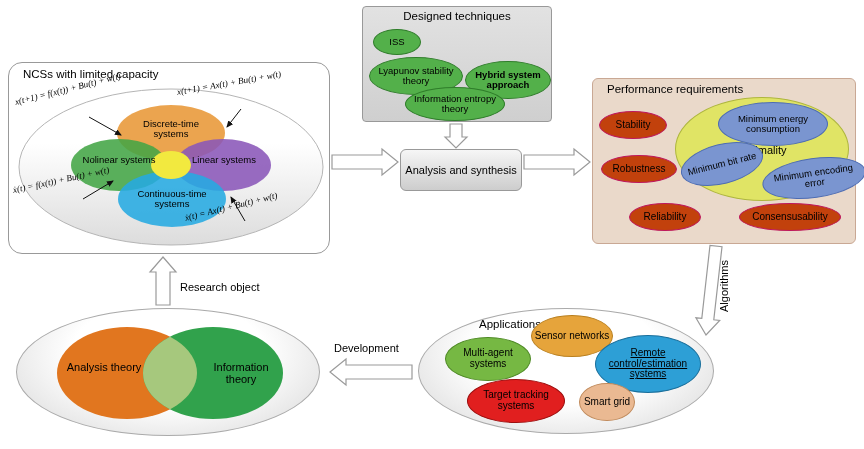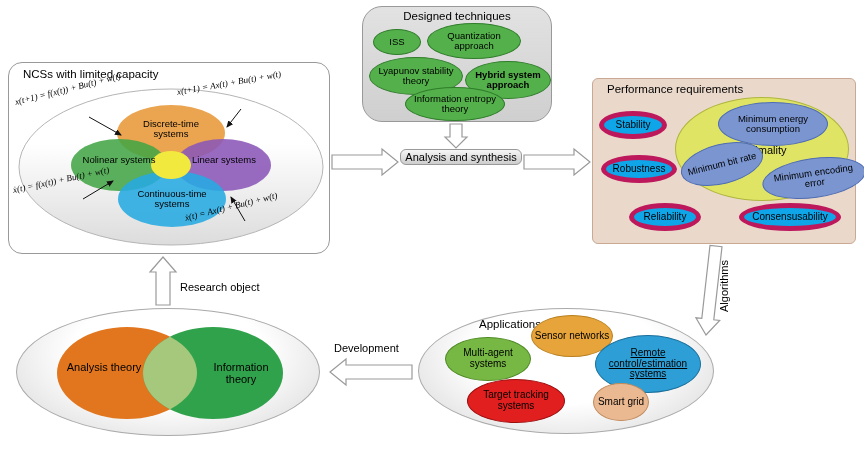--- a/index.html
+++ b/index.html
@@ -4,29 +4,29 @@
 <style>
   html,body{margin:0;padding:0;background:#fff;}
   .canvas{position:relative;width:864px;height:449px;font-family:"Liberation Sans",sans-serif;color:#000;overflow:hidden;background:#fff;}
   svg{display:block;}
   .arrow-layer{position:absolute;left:0;top:0;pointer-events:none;}
   .blockarrow{fill:#fff;stroke:#9a9a9a;stroke-width:1.2;}
   .panel{position:absolute;box-sizing:border-box;}
   .title{font-size:11.5px;}
   .ell{position:absolute;border-radius:50%;display:flex;align-items:center;justify-content:center;text-align:center;box-sizing:border-box;line-height:1.08;padding:2px;}
   .g{background:#53b04a;border:1px solid #2f7d2a;font-size:9.5px;}
-  .y{background:#0ea5e9;border:5px solid #be185d;font-size:10px;}
+  .y{background:#c2410c;border:1px solid #be185d;font-size:10px;}
   .b{background:#7a95d0;border:1px solid #4d6cb3;font-size:9.5px;}
-  .dt-box{left:362px;top:6px;width:190px;height:116px;background:linear-gradient(180deg,#e2e2e2,#cfcfcf);border:1px solid #999;border-radius:20px;}
+  .dt-box{left:362px;top:6px;width:190px;height:116px;background:linear-gradient(180deg,#e2e2e2,#cfcfcf);border:1px solid #999;border-radius:4px;}
   .dt-title{position:absolute;left:0;right:0;top:3px;text-align:center;}
   .ncs-box{left:8px;top:62px;width:322px;height:192px;background:#fff;border:1px solid #999;border-radius:14px;}
   .ncs-title{position:absolute;left:14px;top:5px;}
   .vlabel{position:absolute;font-size:9.5px;text-align:center;line-height:1.1;}
   .eq{position:absolute;font-family:"Liberation Serif",serif;font-style:italic;font-size:9px;white-space:nowrap;transform-origin:left center;}
-  .analysis{left:400px;top:149px;width:122px;height:16px;background:linear-gradient(180deg,#f6f6f6,#cdcdcd);border:1px solid #999;border-radius:6px;display:flex;align-items:center;justify-content:center;font-size:11px;}
+  .analysis{left:400px;top:149px;width:122px;height:42px;background:linear-gradient(180deg,#f6f6f6,#cdcdcd);border:1px solid #999;border-radius:6px;display:flex;align-items:center;justify-content:center;font-size:11px;}
   .perf-box{left:592px;top:78px;width:264px;height:166px;background:#ead9ca;border:1px solid #c9a894;border-radius:6px;}
   .perf-title{position:absolute;left:14px;top:4px;}
   .opt{left:82px;top:18px;width:174px;height:104px;background:#e0e465;border:1px solid #aeb63e;border-radius:50%;}
   .opt-label{position:absolute;left:0;right:0;top:46px;text-align:center;font-size:11px;}
   .bigellipse{position:absolute;border-radius:50%;border:1px solid #aaa;background:radial-gradient(ellipse at 50% 35%,#ffffff 45%,#d5d5d5 100%);box-sizing:border-box;}
   .apps{left:418px;top:308px;width:296px;height:126px;}
   .theory{left:16px;top:308px;width:304px;height:128px;}
   .apps-title{position:absolute;left:60px;top:9px;font-size:11.5px;}
   .flowlabel{position:absolute;font-size:11px;white-space:nowrap;}
 </style>
@@ -40,21 +40,20 @@
     <path class="blockarrow" d="M450 124 L450 137 L445 137 L456 148 L467 137 L462 137 L462 124 Z"></path>
     <path class="blockarrow" d="M524 155 L574 155 L574 149 L590 162 L574 175 L574 169 L524 169 Z"></path>
     <path class="blockarrow" d="M156 305 L156 272 L150 272 L163 257 L176 272 L170 272 L170 305 Z"></path>
     <path class="blockarrow" d="M412 365 L346 365 L346 359 L330 372 L346 385 L346 379 L412 379 Z"></path>
     <path class="blockarrow" d="M710 245.3 L701.8 318.4 L695.9 317.8 L706 335 L719.7 320.4 L713.8 319.8 L722 246.7 Z"></path>
   </svg>
 
   <div class="panel dt-box">
     <div class="dt-title title">Designed techniques</div>
     <div class="ell g" style="left:10px;top:22px;width:48px;height:26px;">ISS</div>
-    <div class="ell g" style="left:64px;top:16px;width:94px;height:36px;">Quantization approach</div>
     <div class="ell g" style="left:6px;top:50px;width:94px;height:38px;">Lyapunov stability theory</div>
     <div class="ell g" style="left:102px;top:54px;width:86px;height:38px;font-weight:bold;">Hybrid system approach</div>
     <div class="ell g" style="left:42px;top:80px;width:100px;height:34px;text-align:center;">Information entropy theory</div>
   </div>
 
   <div class="panel ncs-box">
     <svg width="322" height="192" viewBox="0 0 322 192" style="position:absolute;left:0;top:0;">
       <defs>
         <linearGradient id="lgEll" x1="0" y1="0" x2="0" y2="1">
           <stop offset="0.35" stop-color="#ffffff"></stop>
@@ -101,21 +100,21 @@
       <div class="ell b" style="left:86px;top:60px;width:104px;height:40px;transform:rotate(-8deg);">Minimum encoding error</div>
     </div>
   </div>
 
   <div class="bigellipse apps">
     <div class="apps-title">Applications</div>
     <div class="ell" style="left:26px;top:28px;width:86px;height:44px;background:#76b843;border:1px solid #4f8a26;font-size:10px;">Multi-agent systems</div>
     <div class="ell" style="left:112px;top:6px;width:82px;height:42px;background:#e6a43b;border:1px solid #b97f1e;font-size:10px;">Sensor networks</div>
     <div class="ell" style="left:176px;top:26px;width:106px;height:58px;background:#2d9fd6;border:1px solid #1a6f9b;font-size:10px;text-decoration:underline;">Remote control/estimation systems</div>
     <div class="ell" style="left:48px;top:70px;width:98px;height:44px;background:#e11f1f;border:1px solid #9c0f0f;font-size:10px;">Target tracking systems</div>
-    <div class="ell" style="left:174px;top:74px;width:56px;height:38px;background:#eab992;border:1px solid #c08a5b;font-size:10px;">Smart grid</div>
+    <div class="ell" style="left:160px;top:74px;width:56px;height:38px;background:#eab992;border:1px solid #c08a5b;font-size:10px;">Smart grid</div>
   </div>
 
   <div class="bigellipse theory">
     <svg width="304" height="128" viewBox="0 0 304 128" style="position:absolute;left:0;top:0;">
       <defs>
         <clipPath id="cpOrange">
             <ellipse cx="110" cy="64" rx="70" ry="46"></ellipse>
           </clipPath>
       </defs>
       <ellipse cx="110" cy="64" rx="70" ry="46" fill="#e1761f"></ellipse>

